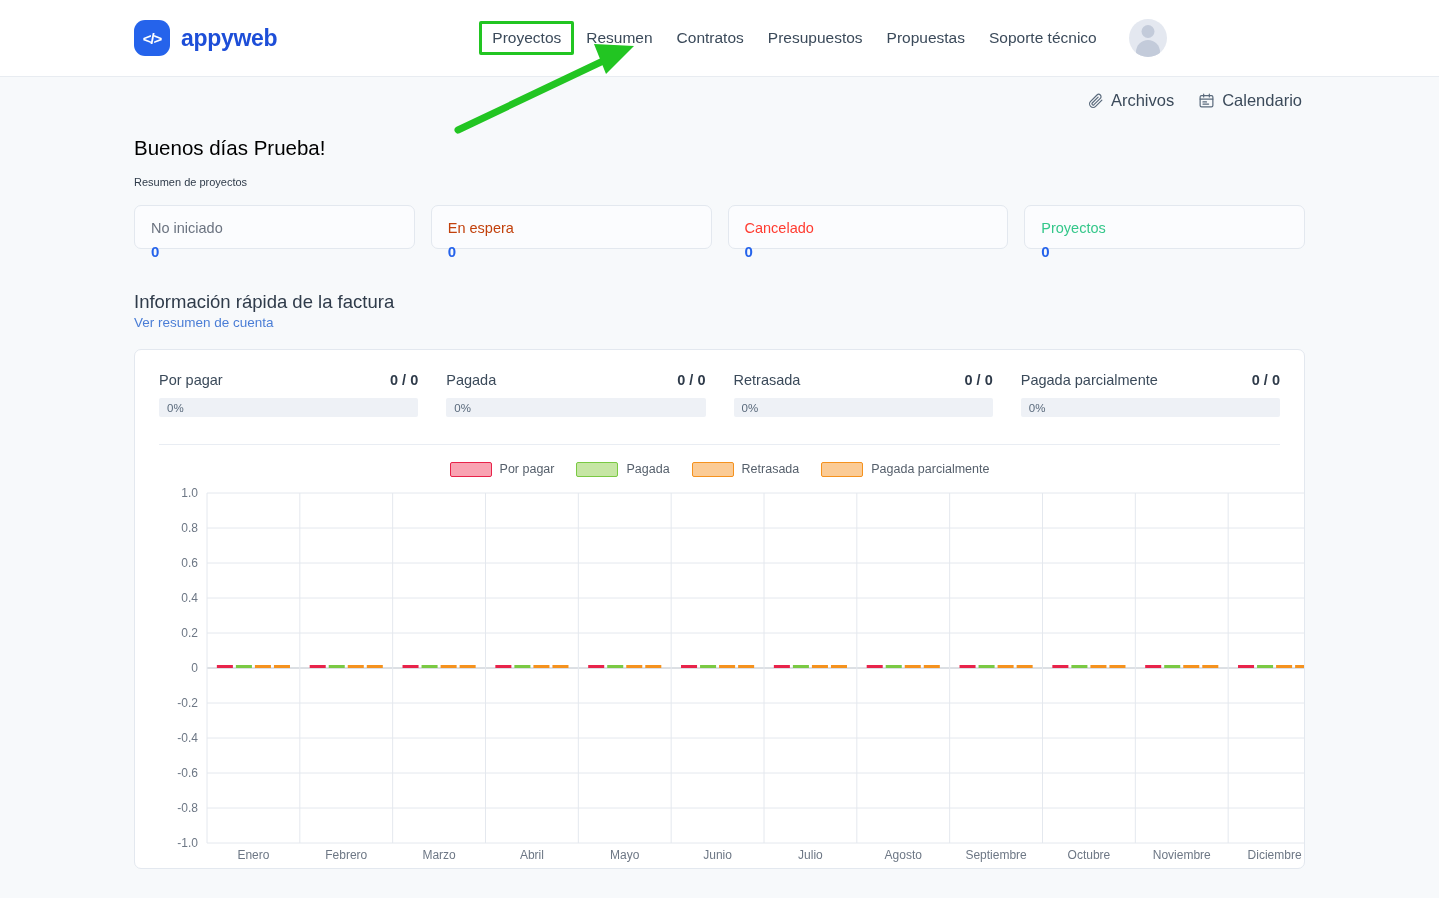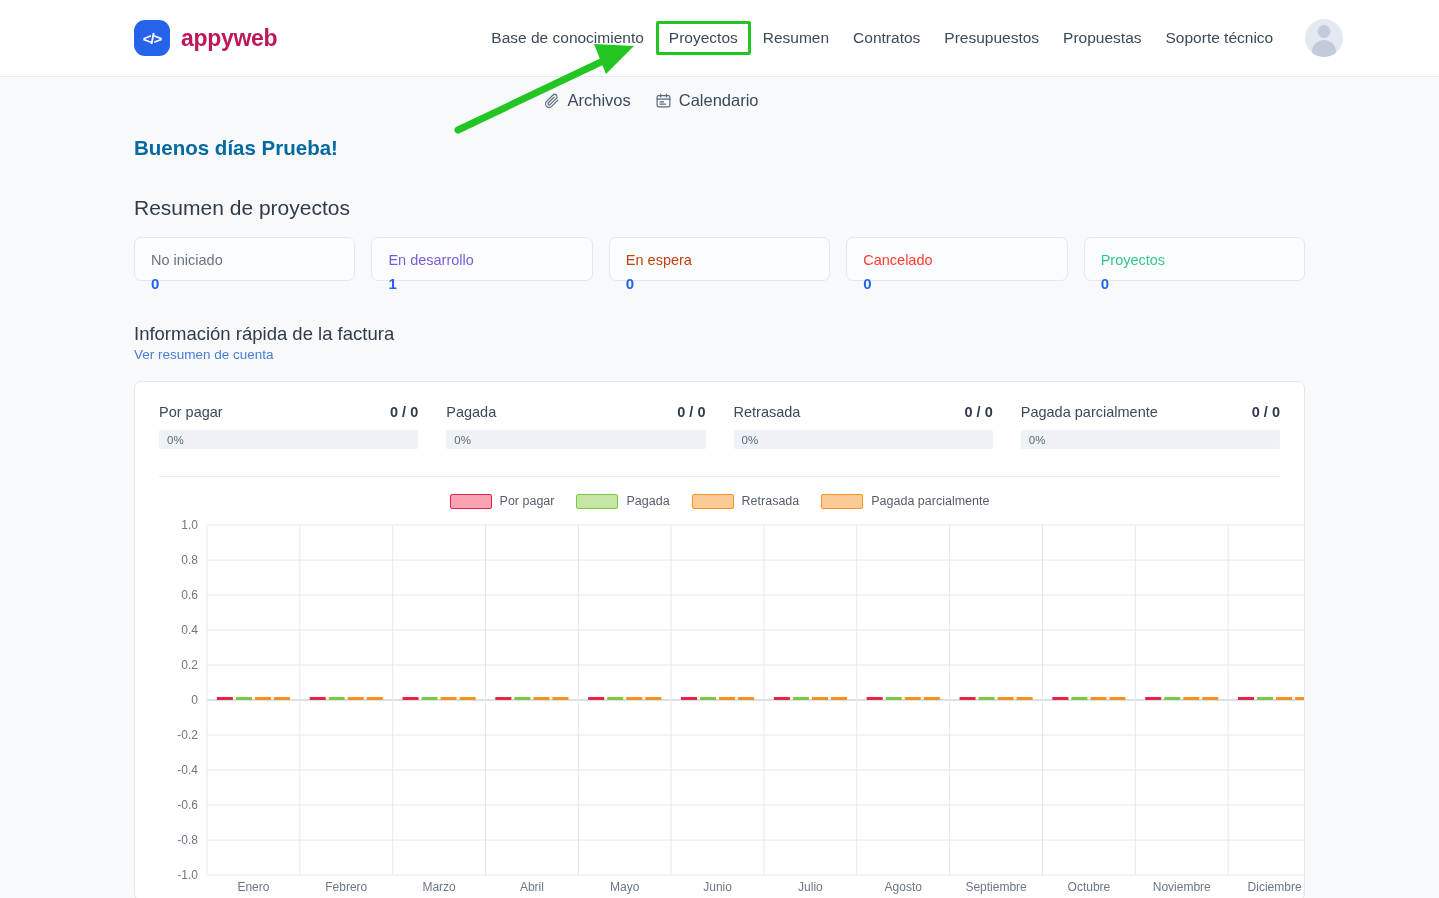--- a/index.html
+++ b/index.html
@@ -31,21 +31,21 @@
     border-radius: 11px;
     background: #2563eb;
     display: flex; align-items: center; justify-content: center;
     color: #fff;
     font-size: 15px;
     font-weight: bold;
     letter-spacing: -1px;
     font-family: "Liberation Sans", sans-serif;
   }
   .brand-name {
-    color: #be185d;
+    color: #1d4ed8;
     font-size: 23px;
     font-weight: bold;
     letter-spacing: -0.3px;
   }
   .nav {
     display: flex;
     align-items: center;
     gap: 0px;
     margin-left: 202px;
   }
@@ -94,45 +94,45 @@
     position: absolute;
     left: 0; top: 0;
     width: 1439px; height: 898px;
     pointer-events: none;
     z-index: 50;
   }
 
   
   .quicklinks {
     display: flex;
-    justify-content: center;
+    justify-content: flex-end;
     align-items: center;
     gap: 24px;
     padding: 14px 137px 0 0;
     color: #3b4a5a;
     font-size: 16.5px;
   }
   .quicklink {
     display: flex; align-items: center; gap: 7px;
     cursor: pointer;
   }
   .qicon { display: flex; align-items: center; }
 
   
   .content { padding: 0 134px; }
   .greeting {
     font-size: 20.5px;
-    font-weight: bold;
-    color: #0369a1;
+    font-weight: normal;
+    color: #000000;
     margin: 26px 0 0 0;
   }
   .section-title {
-    font-size: 21px;
+    font-size: 11px;
     color: #2f3b4a;
-    margin: 36px 0 0 0;
+    margin: 16px 0 0 0;
     font-weight: normal;
   }
 
   
   .status-row {
     display: flex;
     gap: 16px;
     margin-top: 17px;
   }
   .status-card {
@@ -232,21 +232,20 @@
 </style>
 </head>
 <body>
 
 <div class="topbar">
   <div class="brand">
     <div class="brand-mark">&lt;/&gt;</div>
     <div class="brand-name">appyweb</div>
   </div>
   <div class="nav">
-    <div class="nav-item">Base de conocimiento</div>
     <div class="nav-item highlighted">Proyectos</div>
     <div class="nav-item">Resumen</div>
     <div class="nav-item">Contratos</div>
     <div class="nav-item">Presupuestos</div>
     <div class="nav-item">Propuestas</div>
     <div class="nav-item">Soporte técnico</div>
     <div class="avatar"></div>
   </div>
 </div>
 
@@ -274,24 +273,20 @@
 <div class="content">
 
   <h1 class="greeting">Buenos días Prueba!</h1>
 
   <h2 class="section-title">Resumen de proyectos</h2>
 
   <div class="status-row">
     <div class="status-card">
       <div class="status-label" style="color:#6b7380">No iniciado</div>
       <div class="status-value">0</div>
-    </div>
-    <div class="status-card">
-      <div class="status-label" style="color:#7c5cd6">En desarrollo</div>
-      <div class="status-value">1</div>
     </div>
     <div class="status-card">
       <div class="status-label" style="color:#c2410c">En espera</div>
       <div class="status-value">0</div>
     </div>
     <div class="status-card">
       <div class="status-label" style="color:#ff3b30">Cancelado</div>
       <div class="status-value">0</div>
     </div>
     <div class="status-card">

